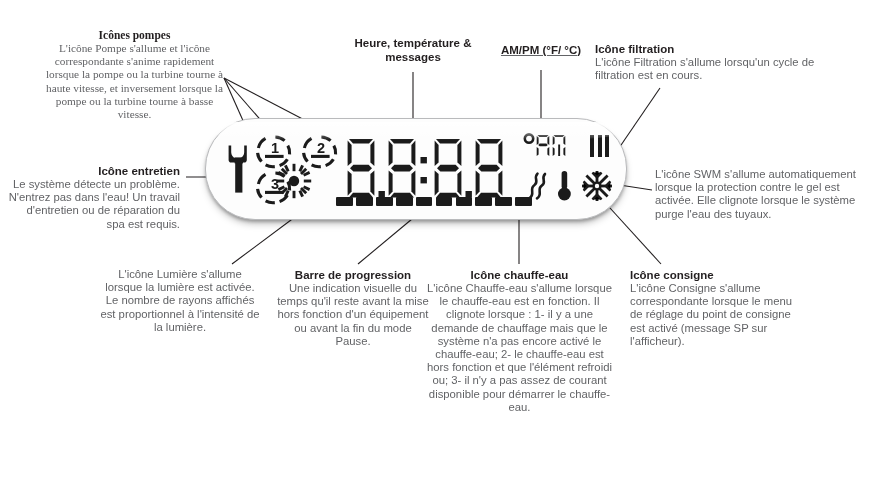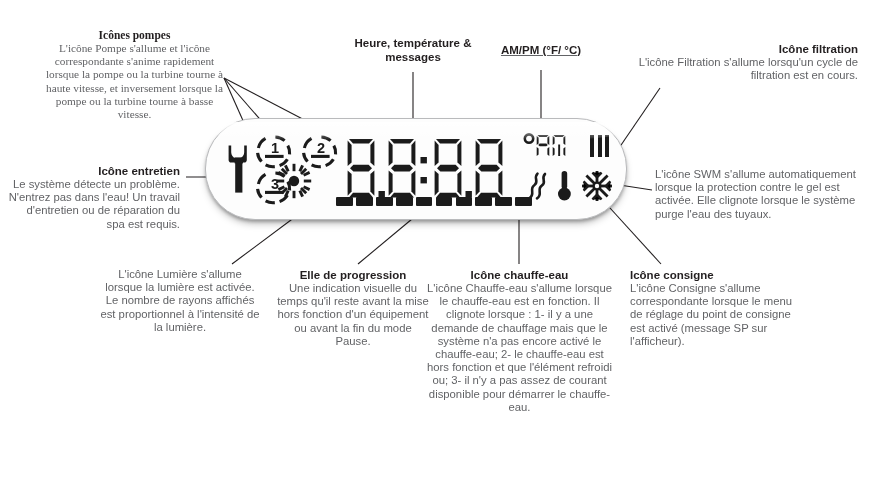--- a/index.html
+++ b/index.html
@@ -277,40 +277,40 @@
   </div>
 
   <div class="cap ta-c" style="left:340px;top:36px;width:146px;">
     <b>Heure, température &amp; messages</b>
   </div>
 
   <div class="cap ta-c" style="left:487px;top:43px;width:108px;text-decoration:underline;">
     <b>AM/PM (°F/ °C)</b>
   </div>
 
-  <div class="cap ta-l" style="left:636px;top:42px;width:222px;text-align:right;">
+  <div class="cap ta-l" style="left:595px;top:42px;width:222px;">
     <b>Icône filtration</b>
     <span>L'icône Filtration s'allume lorsqu'un cycle de filtration est en cours.</span>
   </div>
 
   <div class="cap ta-r" style="left:8px;top:164px;width:172px;">
     <b>Icône entretien</b>
     <span>Le système détecte un problème. N'entrez pas dans l'eau! Un travail d'entretien ou de réparation du spa est requis.</span>
   </div>
 
   <div class="cap ta-l" style="left:655px;top:168px;width:214px;">
     <span>L'icône SWM s'allume automatiquement lorsque la protection contre le gel est activée. Elle clignote lorsque le système purge l'eau des tuyaux.</span>
   </div>
 
   <div class="cap ta-c" style="left:100px;top:268px;width:160px;">
     <span>L'icône Lumière s'allume lorsque la lumière est activée. Le nombre de rayons affichés est proportionnel à l'intensité de la lumière.</span>
   </div>
 
   <div class="cap ta-c" style="left:277px;top:268px;width:152px;">
-    <b>Elle de progression</b>
+    <b>Barre de progression</b>
     <span>Une indication visuelle du temps qu'il reste avant la mise hors fonction d'un équipement ou avant la fin du mode Pause.</span>
   </div>
 
   <div class="cap ta-c" style="left:427px;top:268px;width:185px;">
     <b>Icône chauffe-eau</b>
     <span>L'icône Chauffe-eau s'allume lorsque le chauffe-eau est en fonction. Il clignote lorsque : 1- il y a une demande de chauffage mais que le système n'a pas encore activé le chauffe-eau; 2- le chauffe-eau est hors fonction et que l'élément refroidi ou; 3- il n'y a pas assez de courant disponible pour démarrer le chauffe-eau.</span>
   </div>
 
   <div class="cap ta-l" style="left:630px;top:268px;width:166px;">
     <b>Icône consigne</b>

